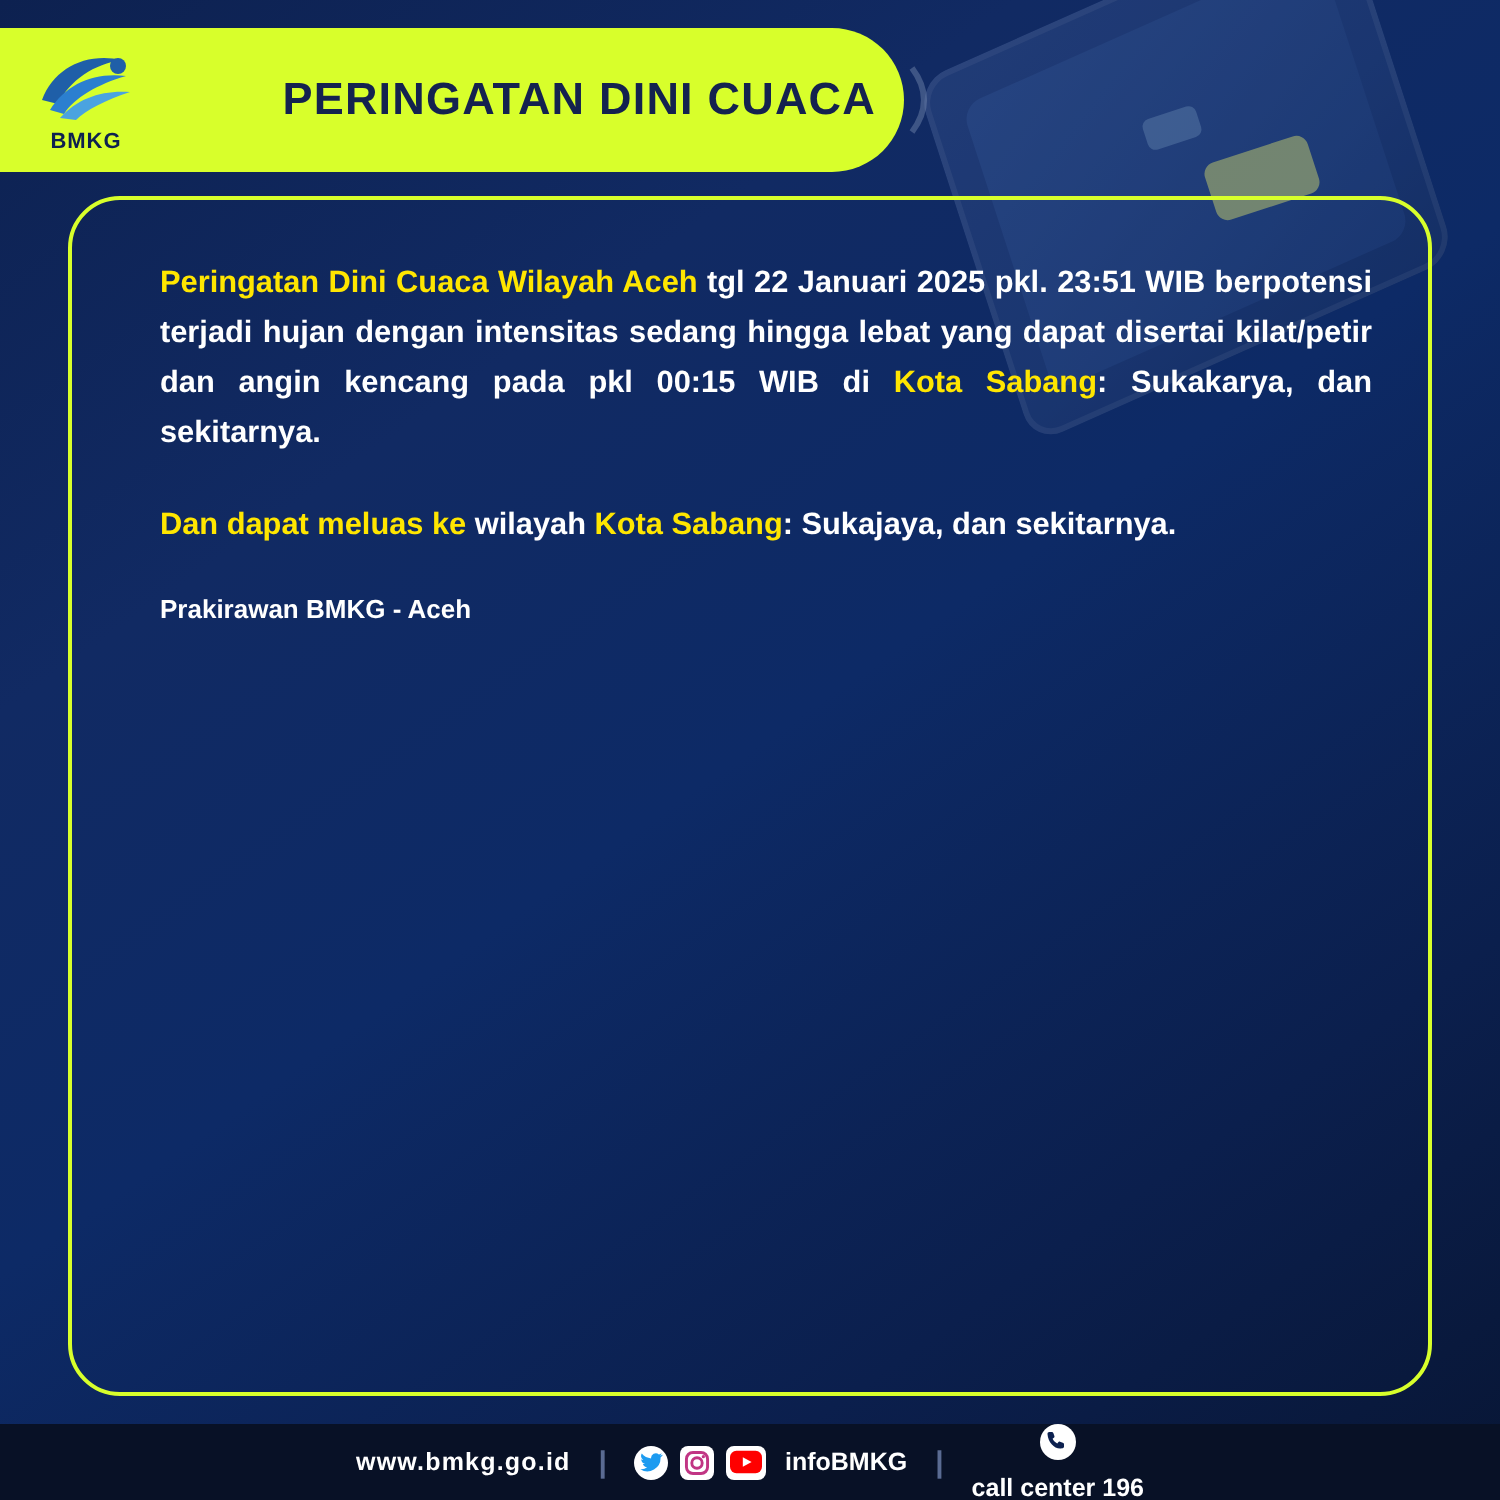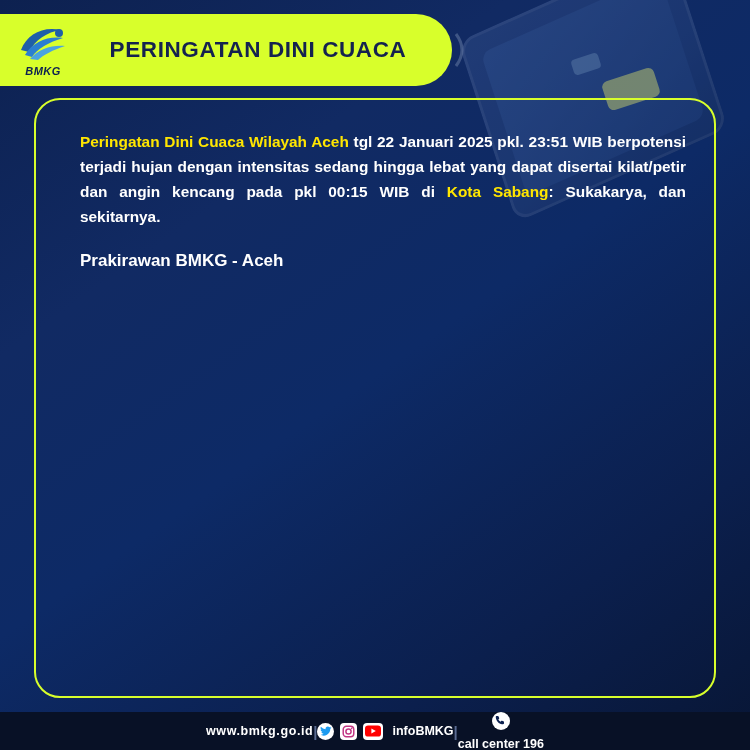--- a/index.html
+++ b/index.html
@@ -62,25 +62,24 @@
   }
   .logo {
     width: 70px; height: 70px;
     flex: 0 0 70px;
     display: flex; flex-direction: column; align-items: center; justify-content: center;
   }
   .logo svg { display: block; }
   .logo .logo-text {
     font-size: 11px; font-weight: bold; color: #0d2150; letter-spacing: .5px;
     margin-top: 1px;
-    font-style: italic;
   }
   .header-title {
     flex: 1;
-    text-align: center;
+    text-align: right;
     padding-right: 14px;
   }
   .header-title .l1, .header-title .l2 {
     color: #14224f;
     font-weight: bold;
     font-size: 22.5px;
     letter-spacing: .6px;
     line-height: 1.18;
     white-space: nowrap;
   }
@@ -101,28 +100,29 @@
   .para {
     color: #ffffff;
     font-size: 15.4px;
     line-height: 1.62;
     font-weight: bold;
     text-align: justify;
     margin-bottom: 21px;
   }
   .hl { color: #ffe600; }
   .signature {
-    color: #ffffff; font-size: 17px; font-weight: bold;
+    color: #ffffff; font-size: 13px; font-weight: bold;
   }
 
   
   .footer {
     position: absolute; left: 0; bottom: 0; width: 750px; height: 38px;
     background: #081126;
     display: flex; align-items: center; justify-content: center;
+    gap: 14px;
     z-index: 6;
   }
   .footer .site {
     color: #ffffff; font-size: 12.5px; font-weight: bold; letter-spacing: .6px;
   }
   .footer .sep { color: #5a6b92; font-size: 15px; font-weight: bold; }
   .socials { display: flex; align-items: center; gap: 6px; }
   .social-ic {
     width: 17px; height: 17px; border-radius: 4px;
     display: inline-flex; align-items: center; justify-content: center;
@@ -172,20 +172,23 @@
     </div>
   </div>
 
   <div class="card">
     <div class="card-inner">
 
       <p class="para">
         <span class="hl">Peringatan Dini Cuaca Wilayah Aceh</span><span> tgl 22 Januari 2025 pkl. 23:51 WIB berpotensi terjadi hujan dengan intensitas sedang hingga lebat yang dapat disertai kilat/petir dan angin kencang pada pkl 00:15 WIB di </span><span class="hl">Kota Sabang</span><span>: Sukakarya, dan sekitarnya.</span>
       </p>
 
+      <p class="para">
+        <span class="hl">Dan dapat meluas ke</span><span> wilayah </span><span class="hl">Kota Sabang</span><span>: Sukajaya, dan sekitarnya.</span>
+      </p>
 
 
       <p class="signature">Prakirawan BMKG - Aceh</p>
     </div>
   </div>
 
   <div class="footer">
     <span class="site">www.bmkg.go.id</span>
     <span class="sep">|</span>
     <span class="socials">

